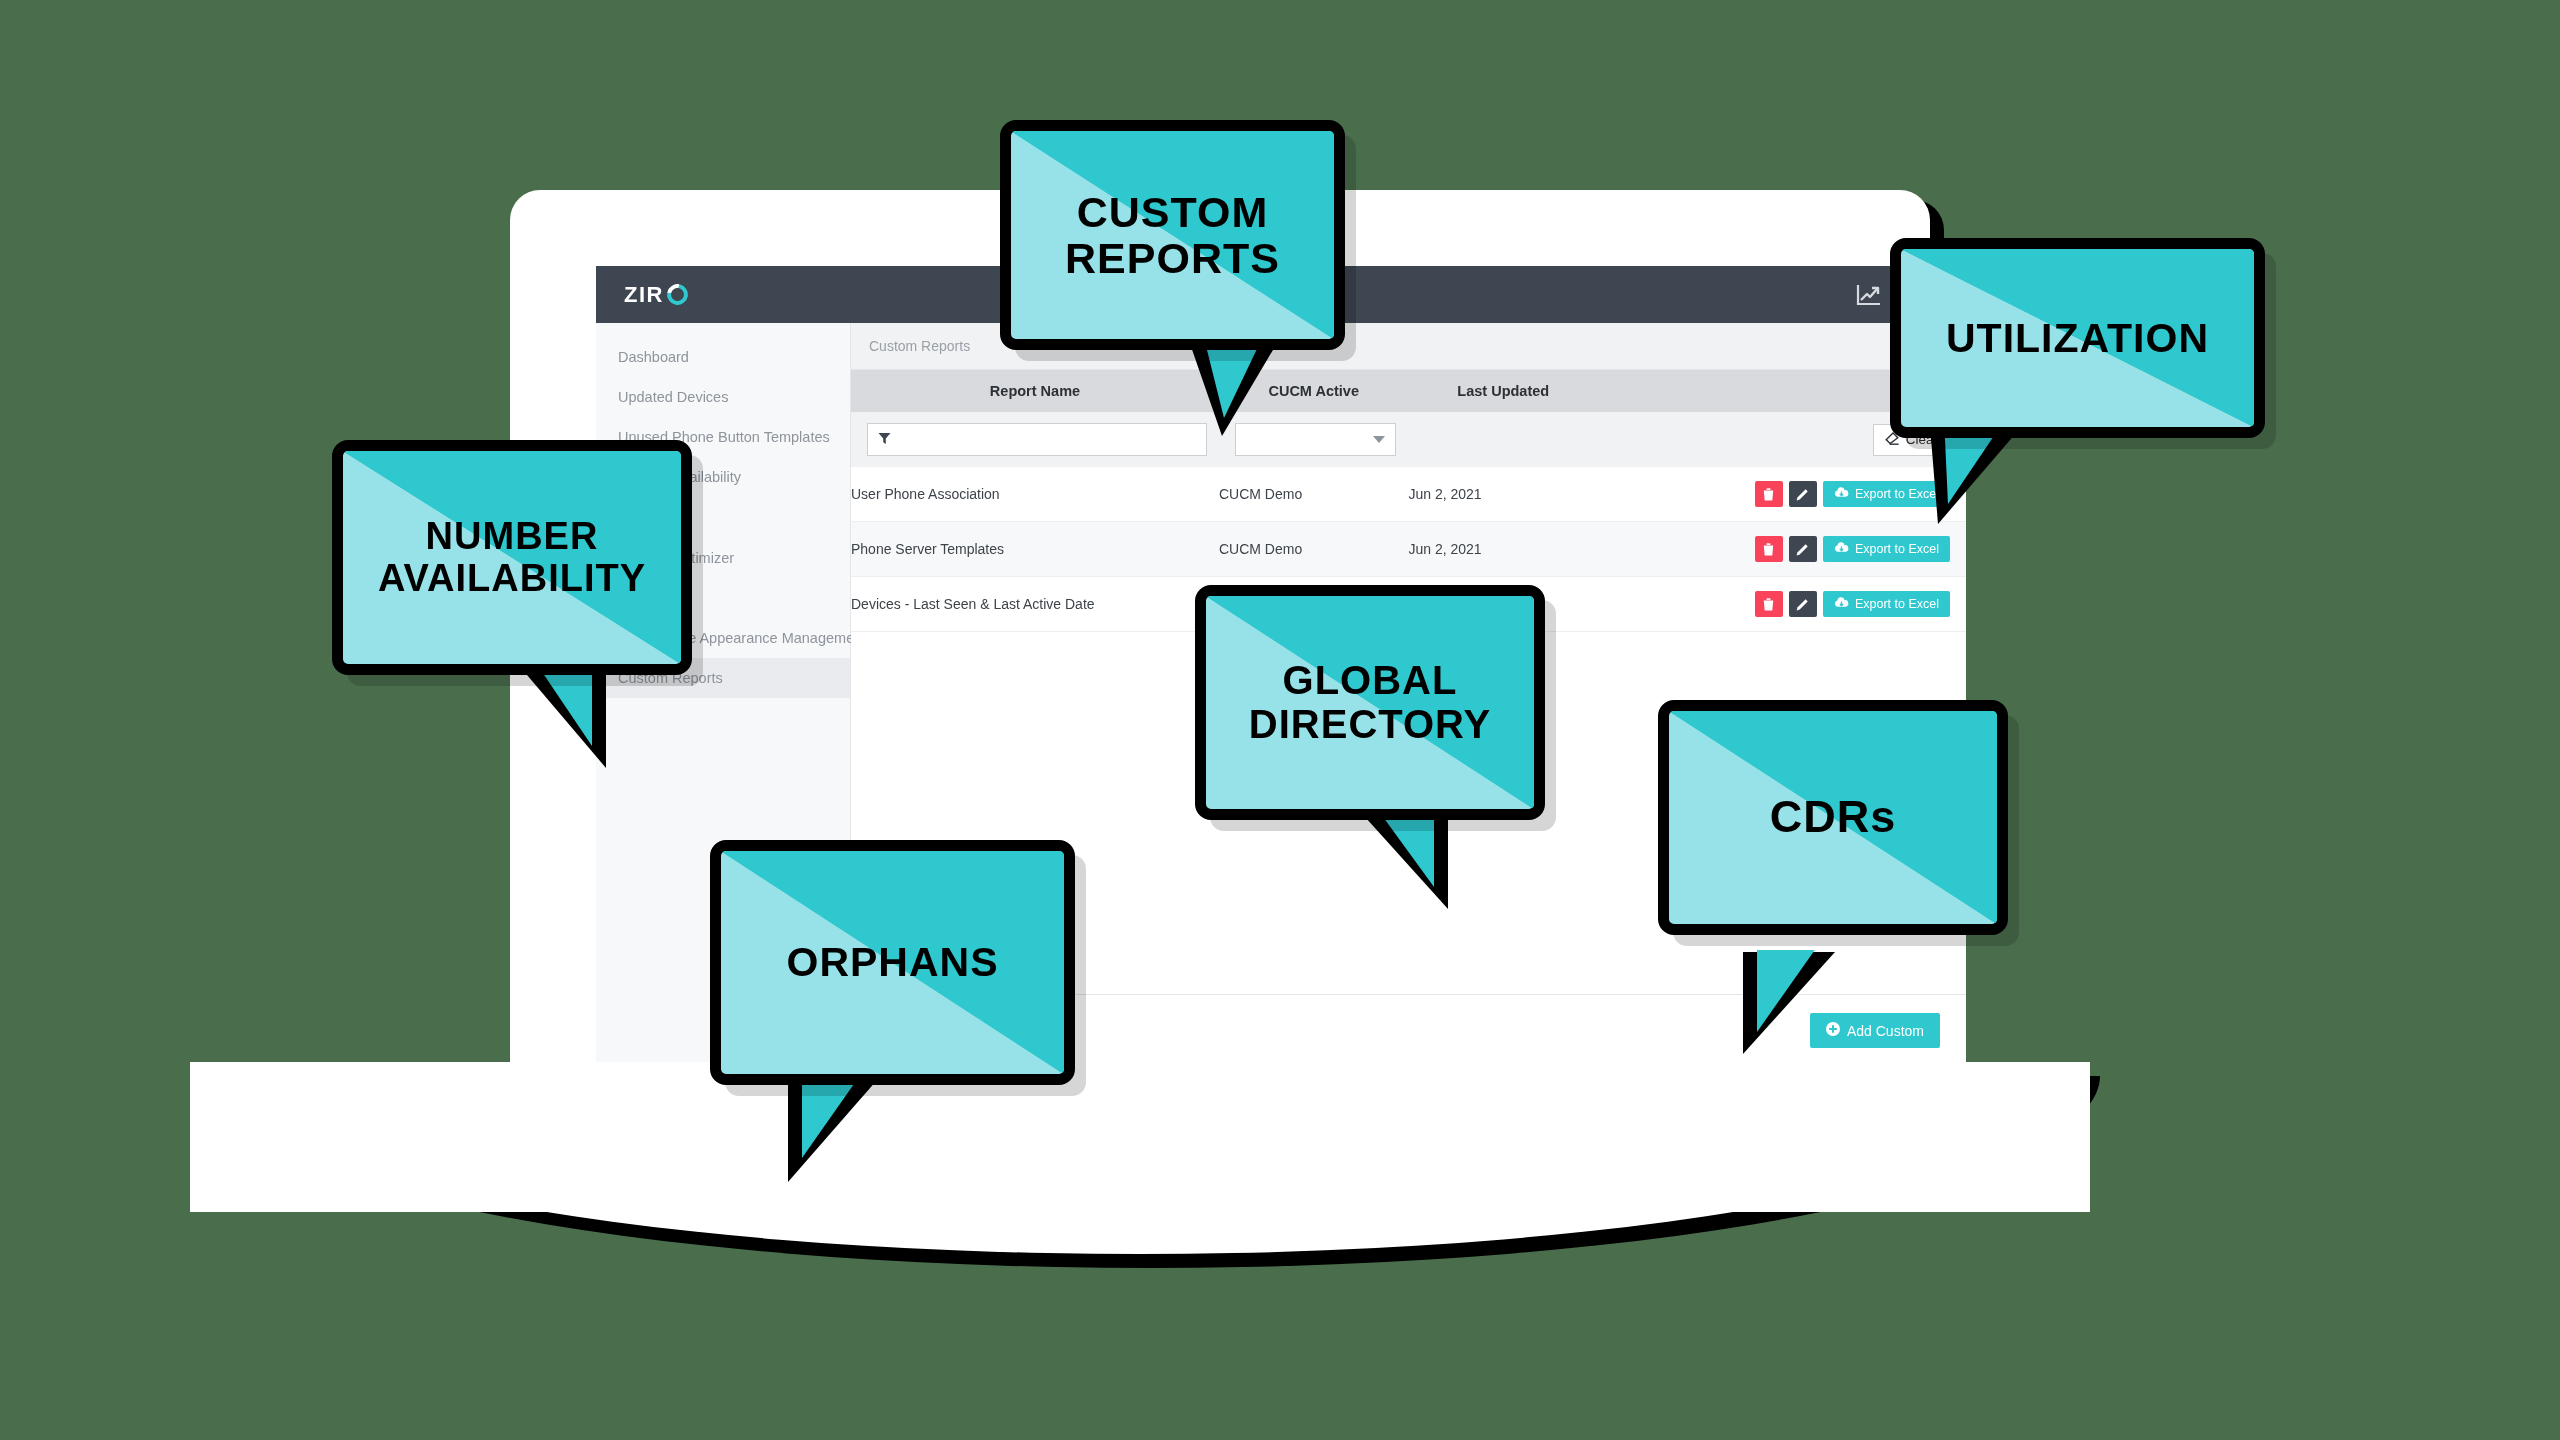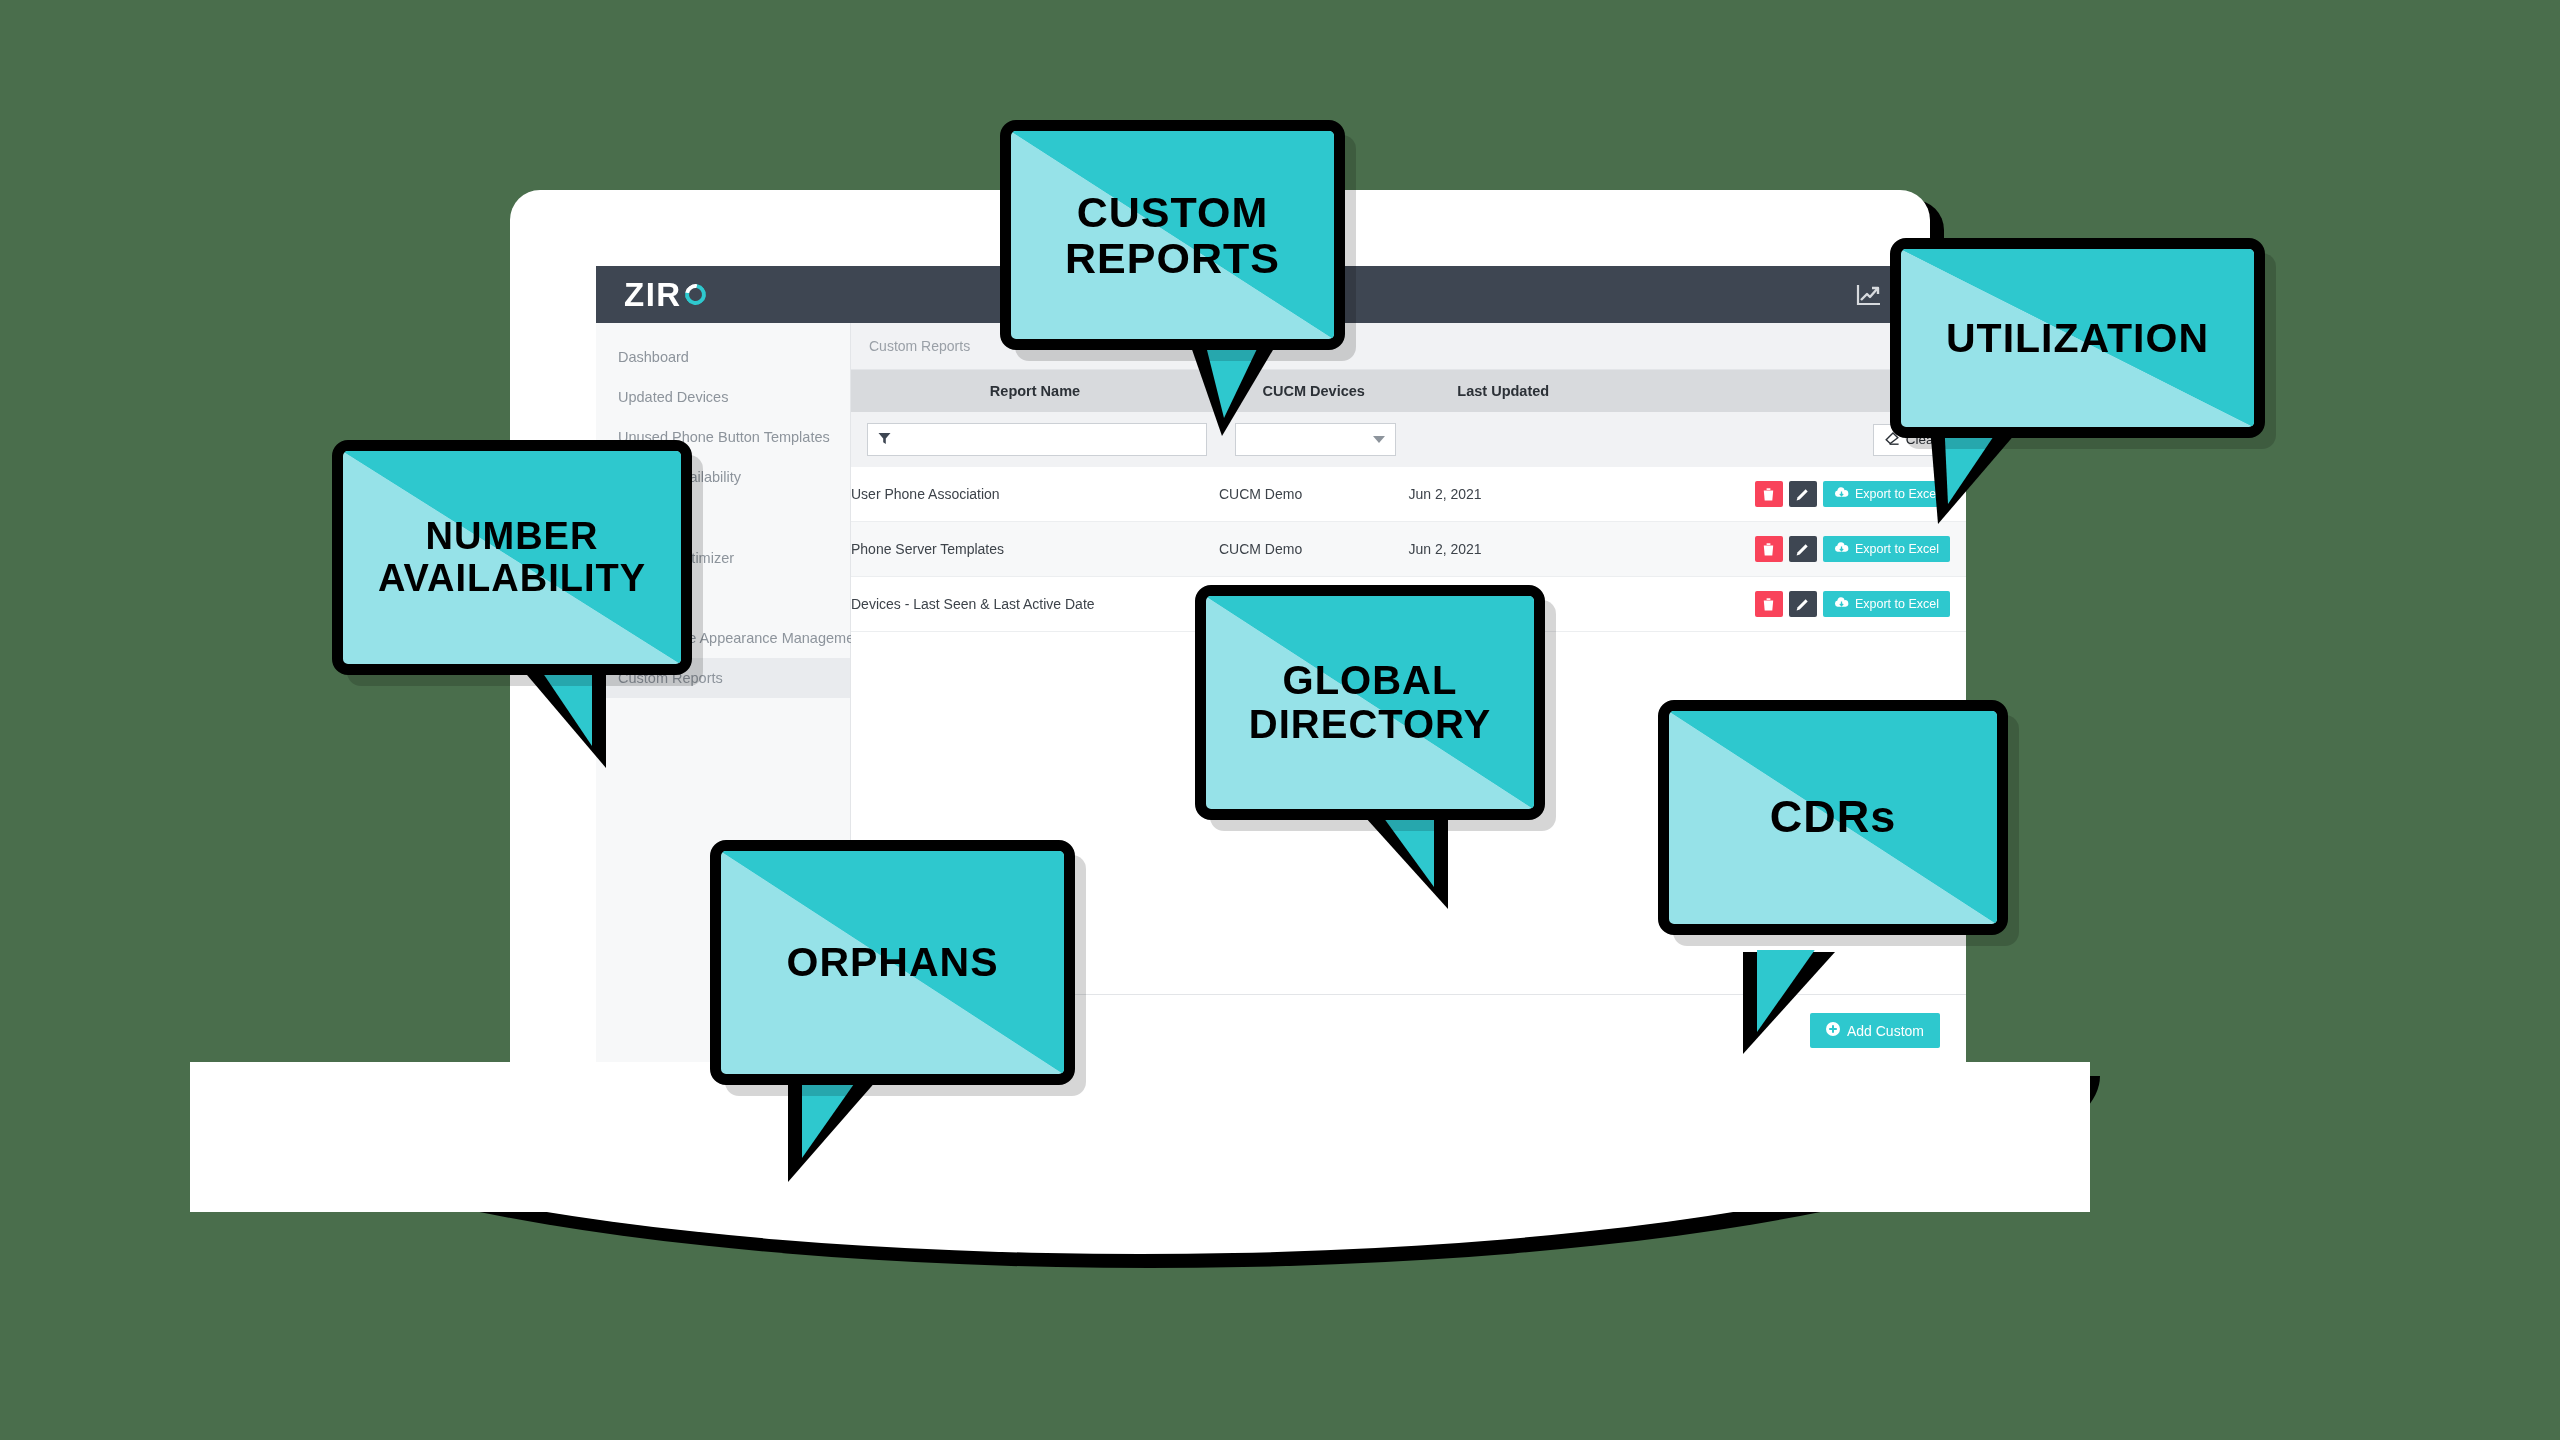--- a/index.html
+++ b/index.html
@@ -62,21 +62,21 @@
   
   .topnav {
     height: 57px;
     background: #3e4652;
     display: flex;
     align-items: center;
     padding: 0 30px 0 28px;
   }
   .brand {
     color: #ffffff;
-    font-size: 33px;
+    font-size: 22px;
     font-weight: 700;
     letter-spacing: 1.5px;
     display: flex;
     align-items: center;
   }
   .brand .brand-o {
     display: inline-block;
     width: 21px; height: 21px;
     border: 4px solid #2ec8ce;
     border-top-color: #ffffff;
@@ -335,21 +335,21 @@
         <div class="crumb-bar">
           <span class="crumb-text">Custom Reports</span>
           <span class="crumb-spacer"></span>
           <span class="info-icon">i</span>
         </div>
 
         <table>
           <thead>
             <tr class="thead-row">
               <th class="col-name">Report Name</th>
-              <th class="col-cucm">CUCM Devices</th>
+              <th class="col-cucm">CUCM Active</th>
               <th class="col-upd">Last Updated</th>
               <th class="col-act"></th>
             </tr>
           </thead>
           <tbody>
             <tr class="filter-row">
               <td class="filter-cell">
                 <div class="filter-input">
                   <span class="funnel">
                     <svg width="13" height="13" viewBox="0 0 13 13">

